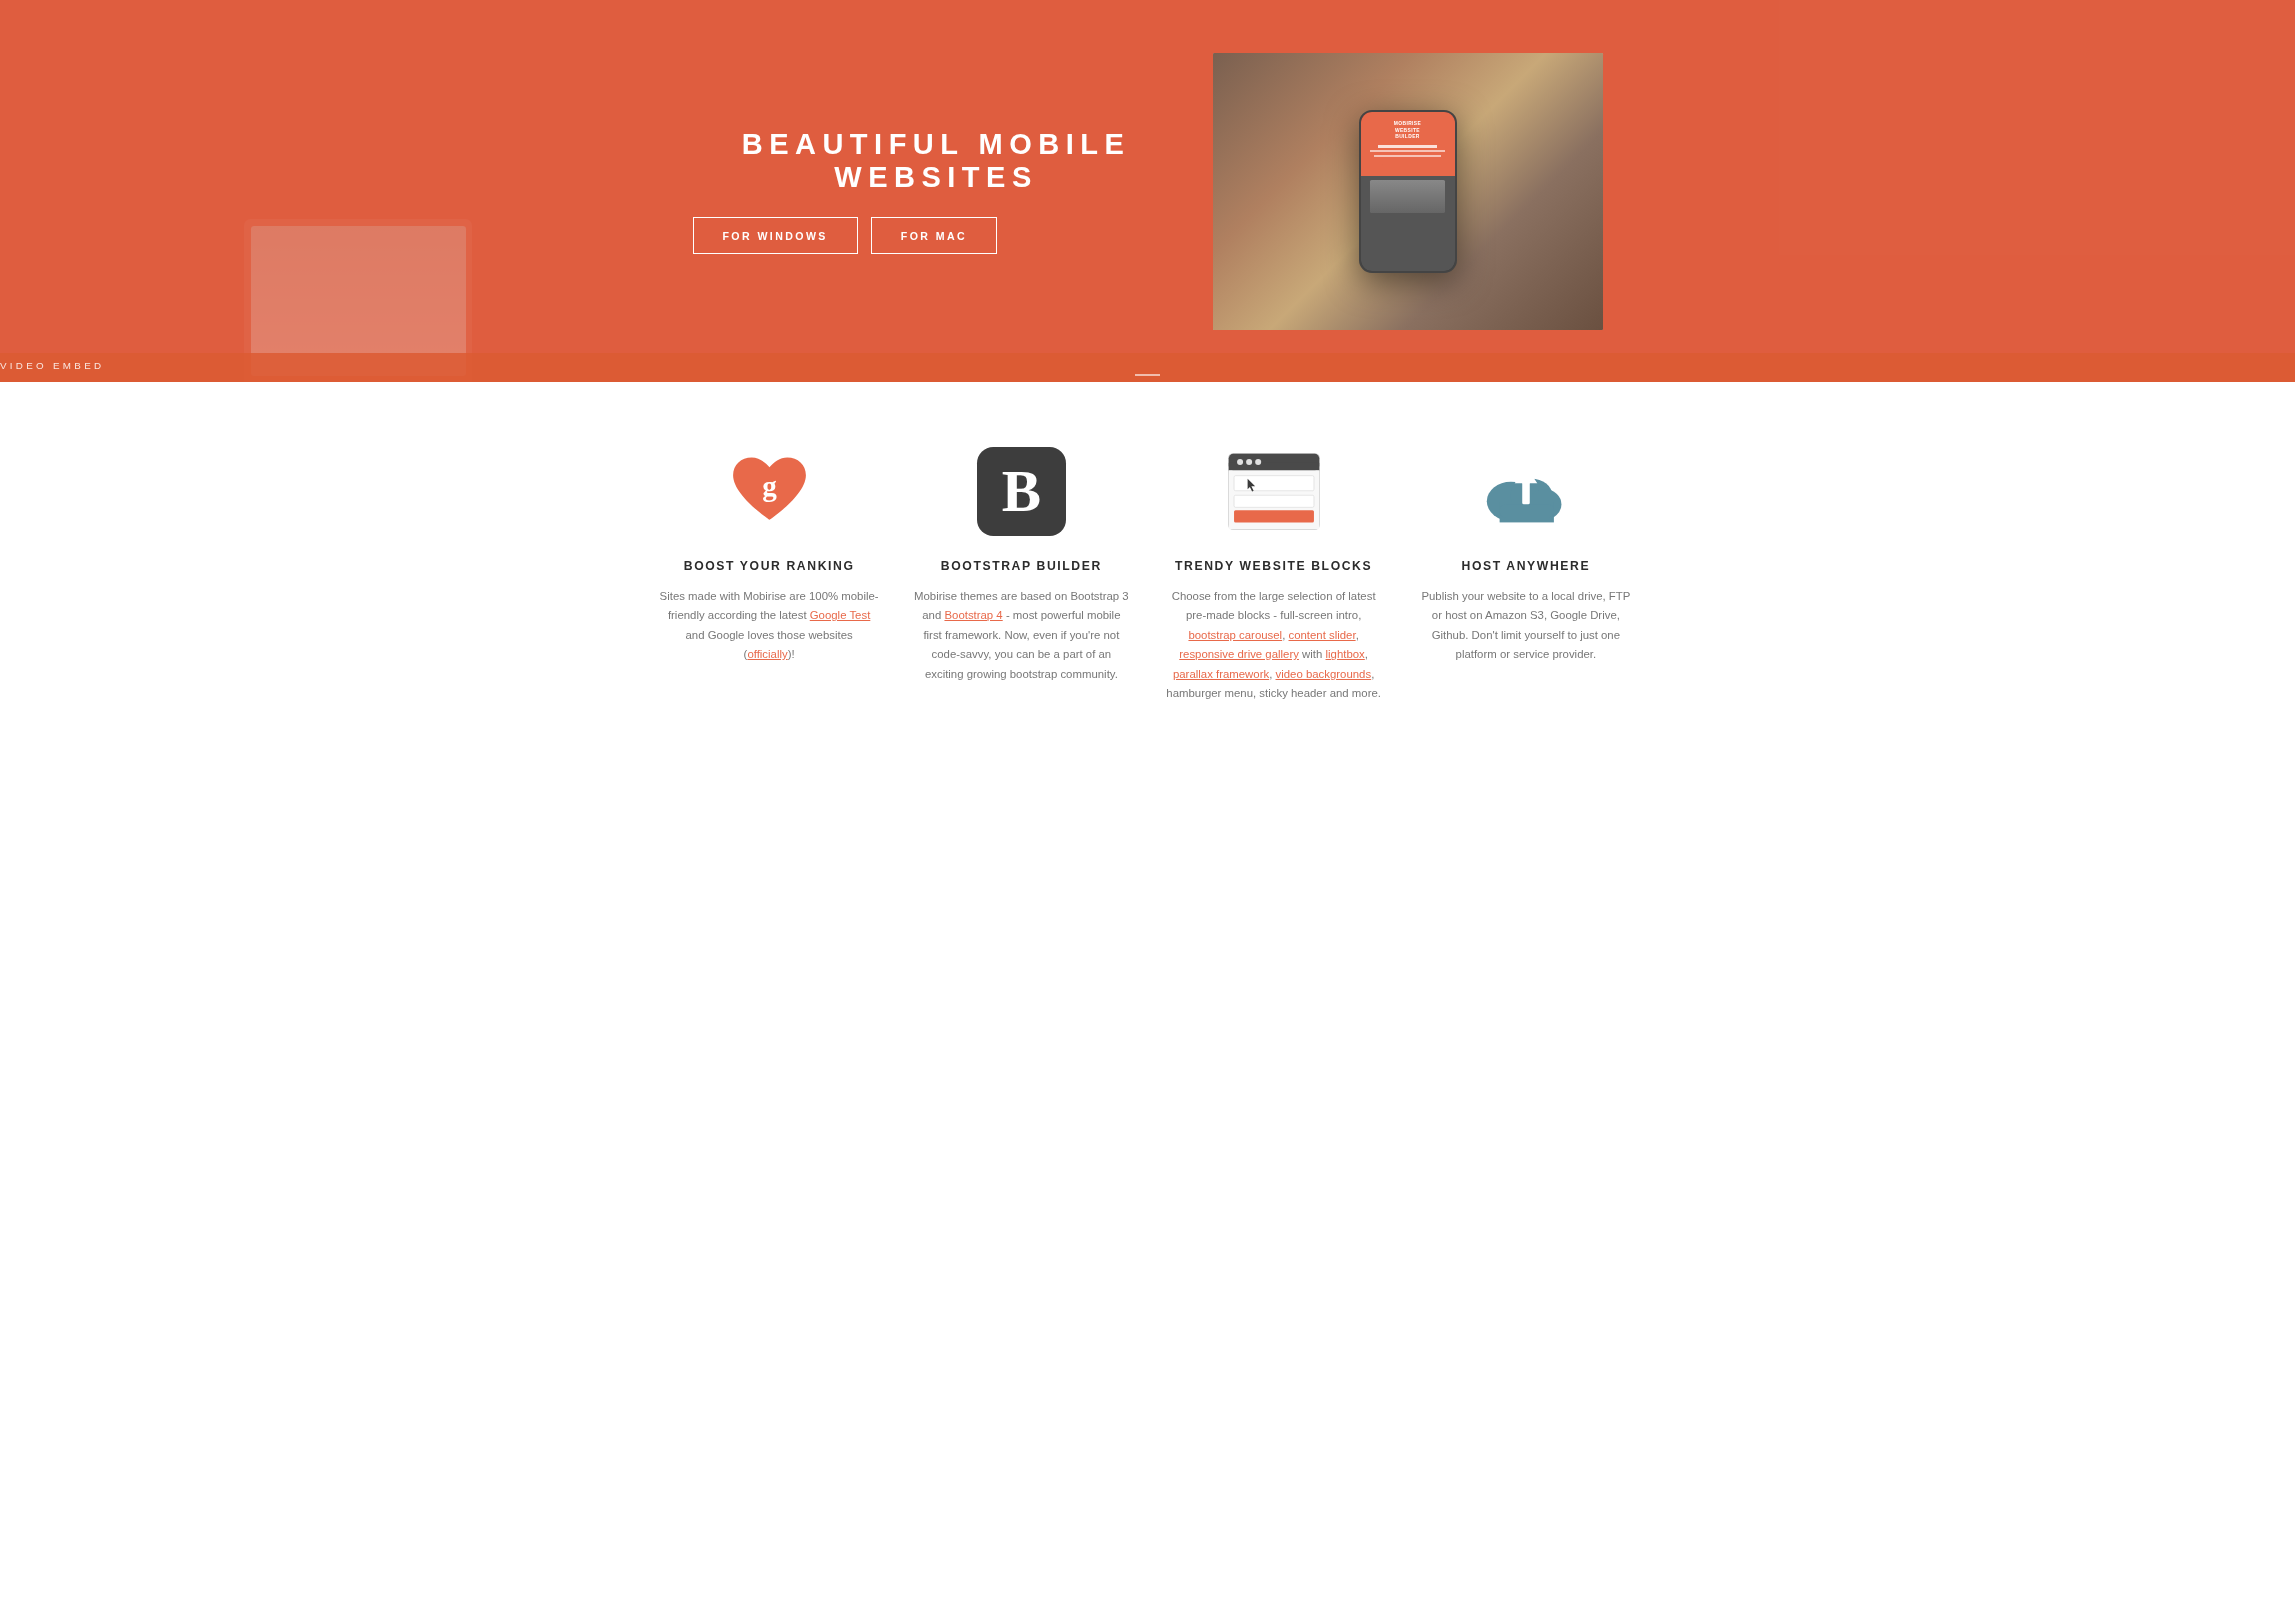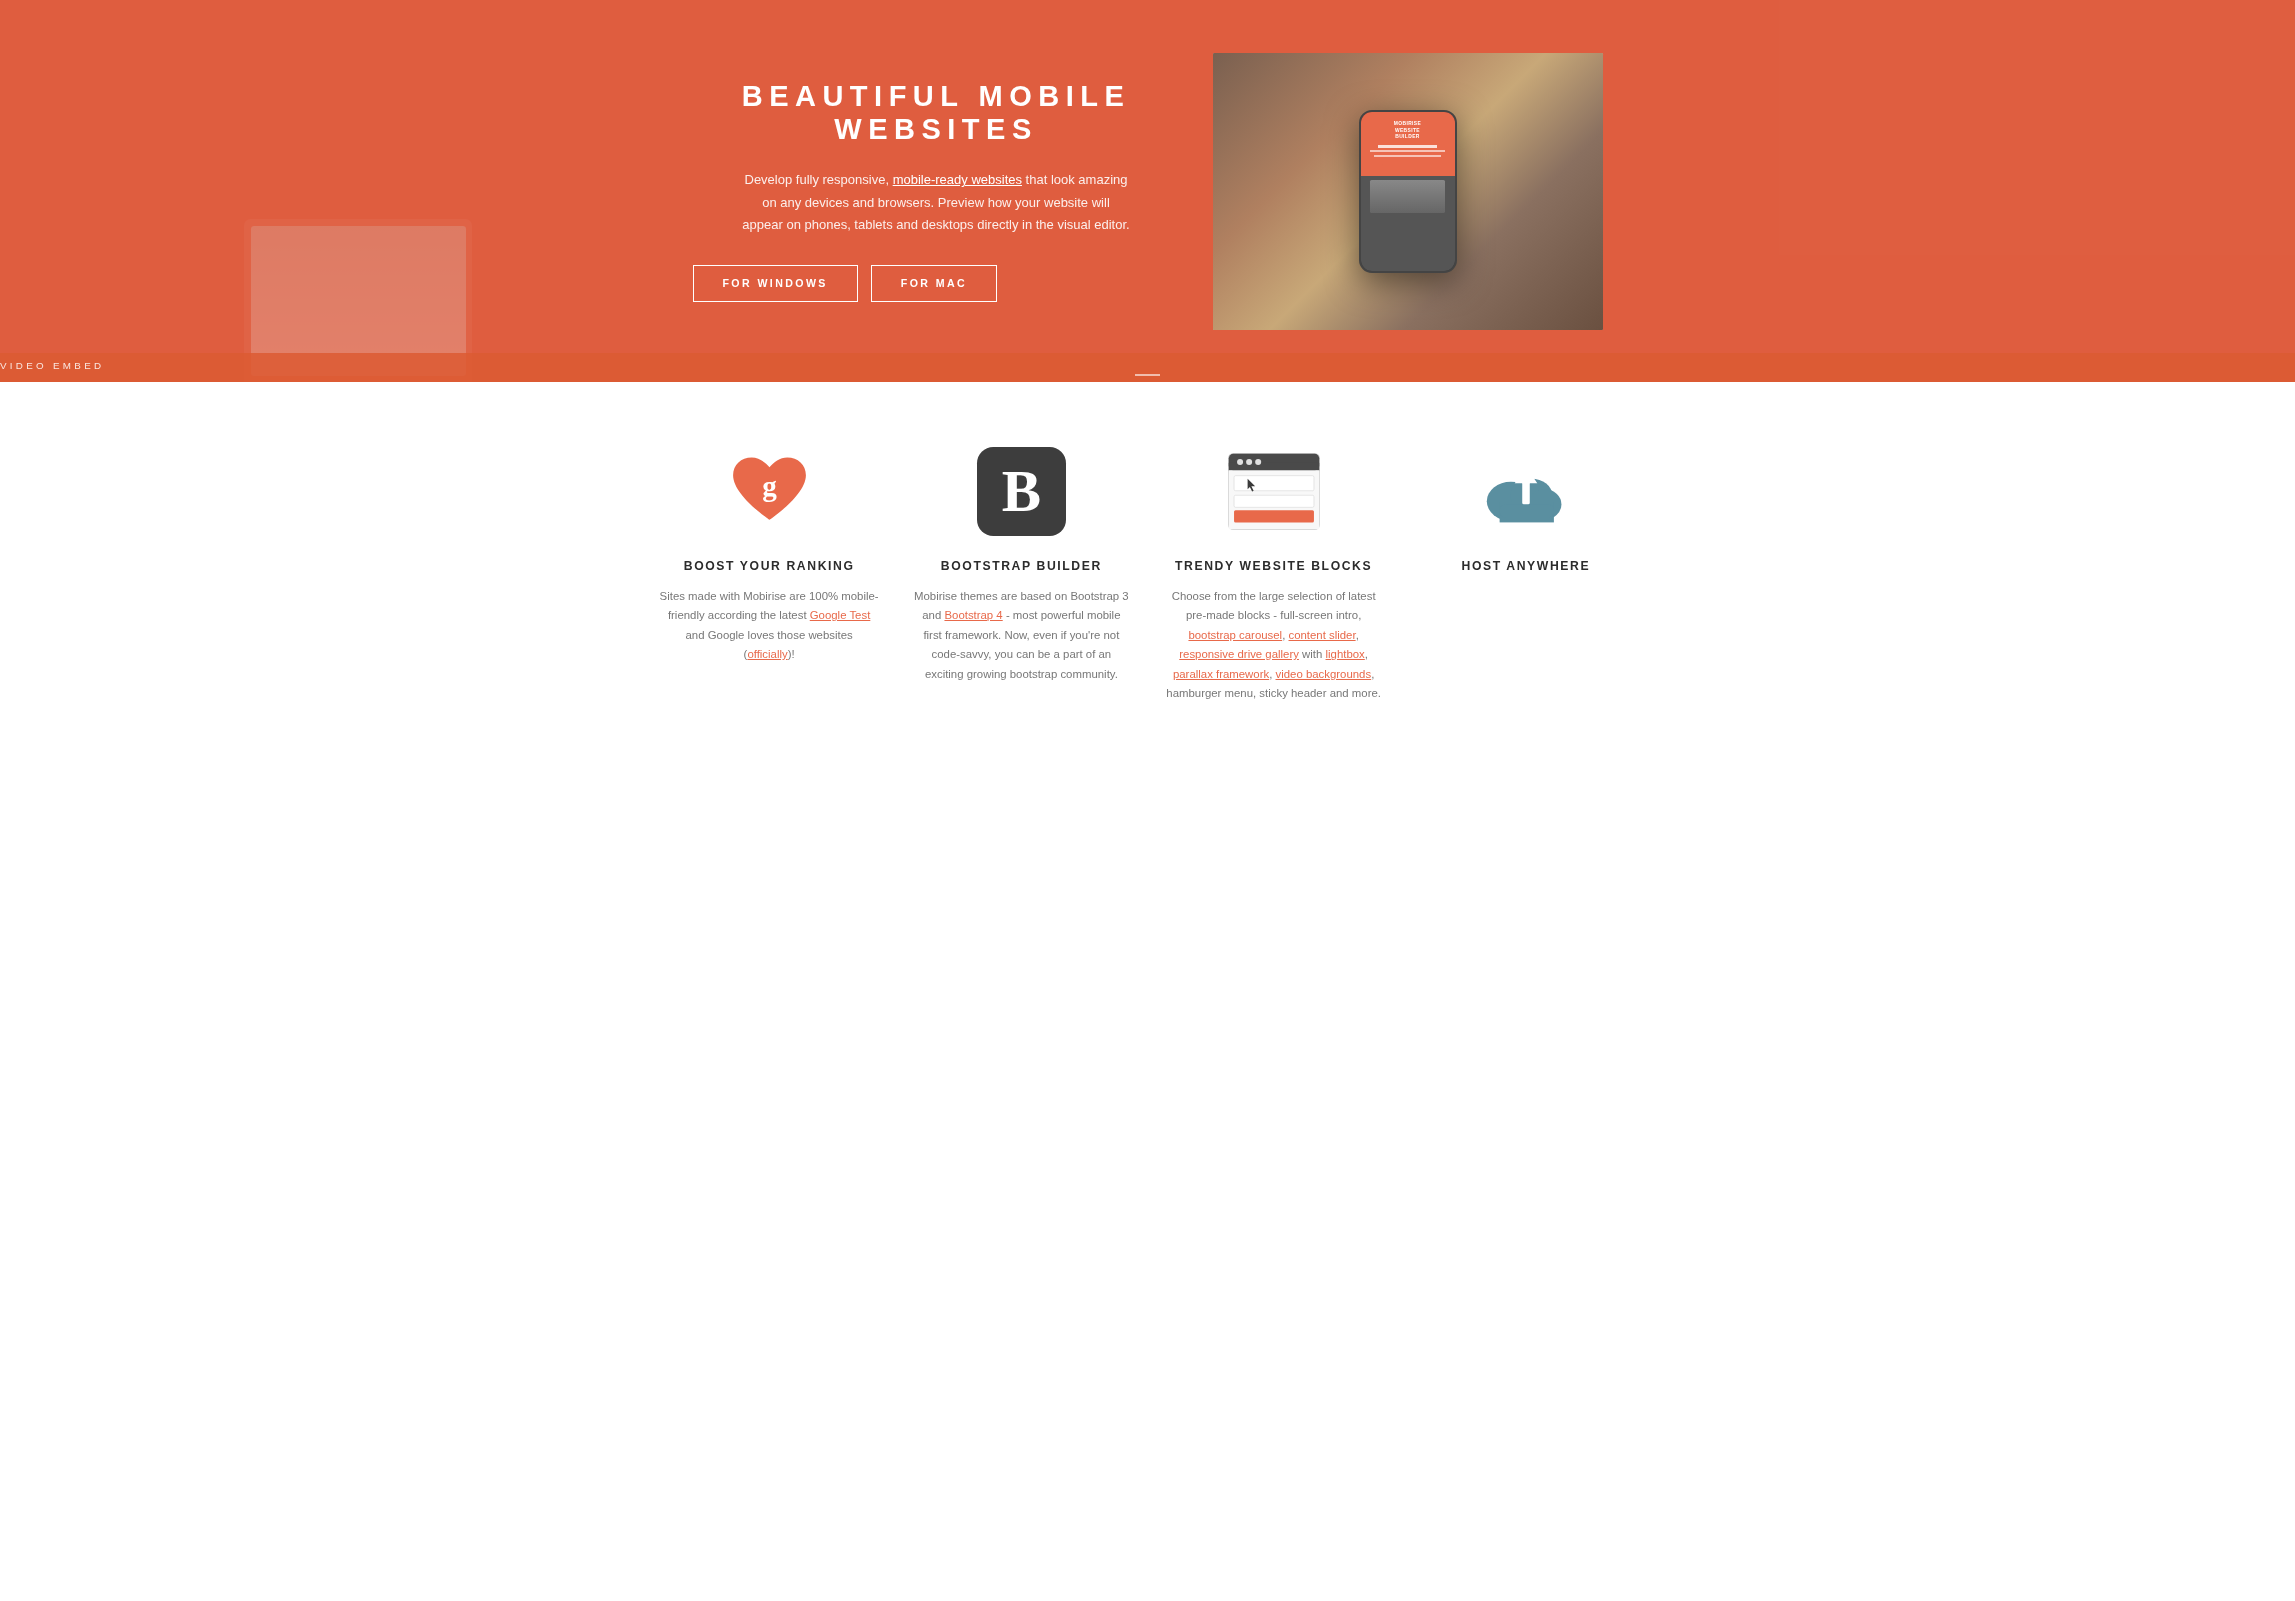--- a/index.html
+++ b/index.html
@@ -239,23 +239,20 @@
 
   <div class="hero-bg-devices">
     <div class="tablet-mockup">
       <div class="tablet-screen"></div>
     </div>
   </div>
 
   <div class="hero-content">
     <div class="hero-left">
       <h1 class="hero-title">BEAUTIFUL MOBILE WEBSITES</h1>
-      <p class="hero-description">
-        Develop fully responsive, <a href="#">mobile-ready websites</a> that look amazing on any devices and browsers. Preview how your website will appear on phones, tablets and desktops directly in the visual editor.
-      </p>
       <div class="hero-buttons">
         <button class="hero-btn">FOR WINDOWS</button>
         <button class="hero-btn">FOR MAC</button>
       </div>
     </div>
     <div class="hero-right">
       <div class="hero-image-box">
         <div class="phone-mock">
 
           <div style="position:absolute;inset:0;background:linear-gradient(135deg,#7a6050 0%,#b08060 30%,#c8a878 50%,#8a7060 70%,#6a5040 100%);"></div>
@@ -352,17 +349,20 @@
           <ellipse cx="90" cy="72" rx="22" ry="20" fill="#5a8fa0"></ellipse>
           <rect x="30" y="68" width="72" height="28" fill="#5a8fa0"></rect>
 
           <rect x="30" y="72" width="72" height="18" rx="8" fill="#5a8fa0"></rect>
 
           <rect x="60" y="42" width="10" height="30" rx="2" fill="#fff"></rect>
           <polygon points="65,22 50,44 80,44" fill="#fff"></polygon>
         </svg>
       </div>
       <h3 class="feature-title">HOST ANYWHERE</h3>
+      <p class="feature-desc">
+        Publish your website to a local drive, FTP or host on Amazon S3, Google Drive, Github. Don't limit yourself to just one platform or service provider.
+      </p>
     </div>
 
   </div>
 </section>
 
 
 </body></html>

